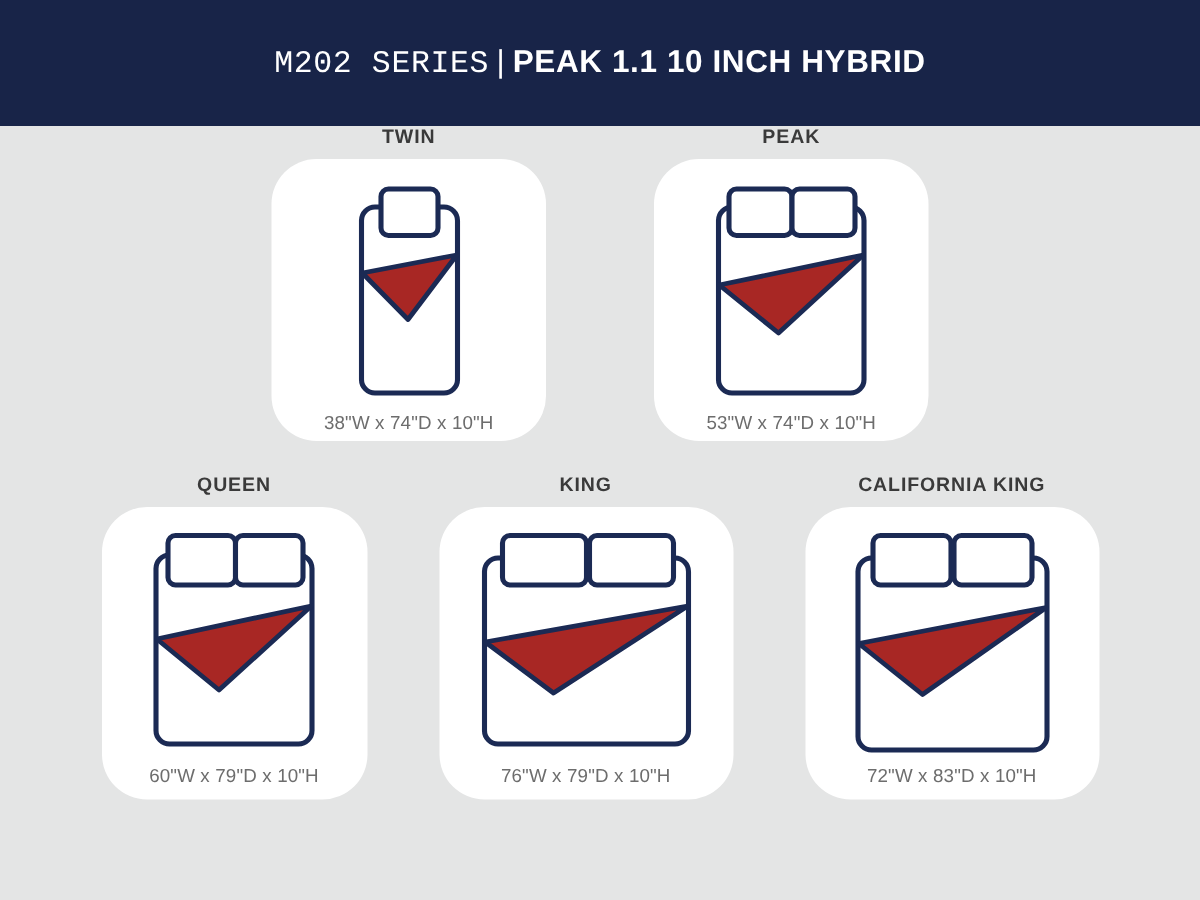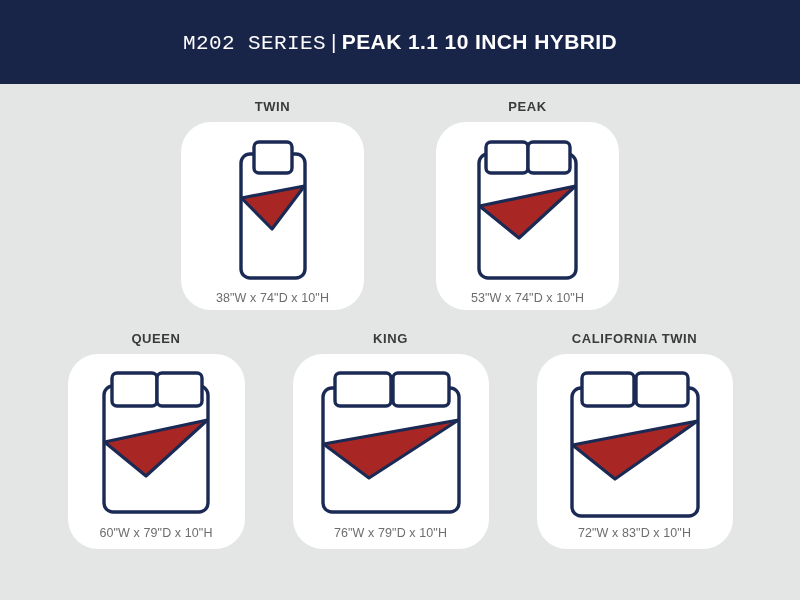--- a/index.html
+++ b/index.html
@@ -49,21 +49,20 @@
     height: 516px;
     position: relative;
   }
 
   .size-row {
     display: flex;
     justify-content: center;
     align-items: flex-start;
   }
   #row-top {
-    padding-top: 16px;
     gap: 72px;
   }
   #row-bottom {
     padding-top: 22px;
     gap: 48px;
   }
 
   .size-cell {
     display: flex;
     flex-direction: column;
@@ -185,21 +184,21 @@
             <rect x="12" y="22" width="136" height="124" rx="9" ry="9" fill="#ffffff" stroke="#1b2a54" stroke-width="3.4"></rect>
             <path d="M12.5 78 L147.5 54 L58 112 Z" fill="#a82724" stroke="#1b2a54" stroke-width="3.2" stroke-linejoin="round"></path>
             <rect x="24" y="7" width="56" height="33" rx="5" ry="5" fill="#ffffff" stroke="#1b2a54" stroke-width="3.4"></rect>
             <rect x="82" y="7" width="56" height="33" rx="5" ry="5" fill="#ffffff" stroke="#1b2a54" stroke-width="3.4"></rect>
           </svg>
           <div class="size-dims">76"W x 79"D x 10"H</div>
         </div>
       </div>
 
       <div class="size-cell">
-        <div class="size-label">CALIFORNIA TWIN</div>
+        <div class="size-label">CALIFORNIA KING</div>
         <div class="size-card card-calking">
           <svg class="bed-figure" width="160" height="155" viewBox="0 0 160 155" aria-hidden="true">
             <rect x="17" y="22" width="126" height="128" rx="9" ry="9" fill="#ffffff" stroke="#1b2a54" stroke-width="3.4"></rect>
             <path d="M17.5 79 L142.5 55 L60 113 Z" fill="#a82724" stroke="#1b2a54" stroke-width="3.2" stroke-linejoin="round"></path>
             <rect x="27" y="7" width="52" height="33" rx="5" ry="5" fill="#ffffff" stroke="#1b2a54" stroke-width="3.4"></rect>
             <rect x="81" y="7" width="52" height="33" rx="5" ry="5" fill="#ffffff" stroke="#1b2a54" stroke-width="3.4"></rect>
           </svg>
           <div class="size-dims">72"W x 83"D x 10"H</div>
         </div>
       </div>

